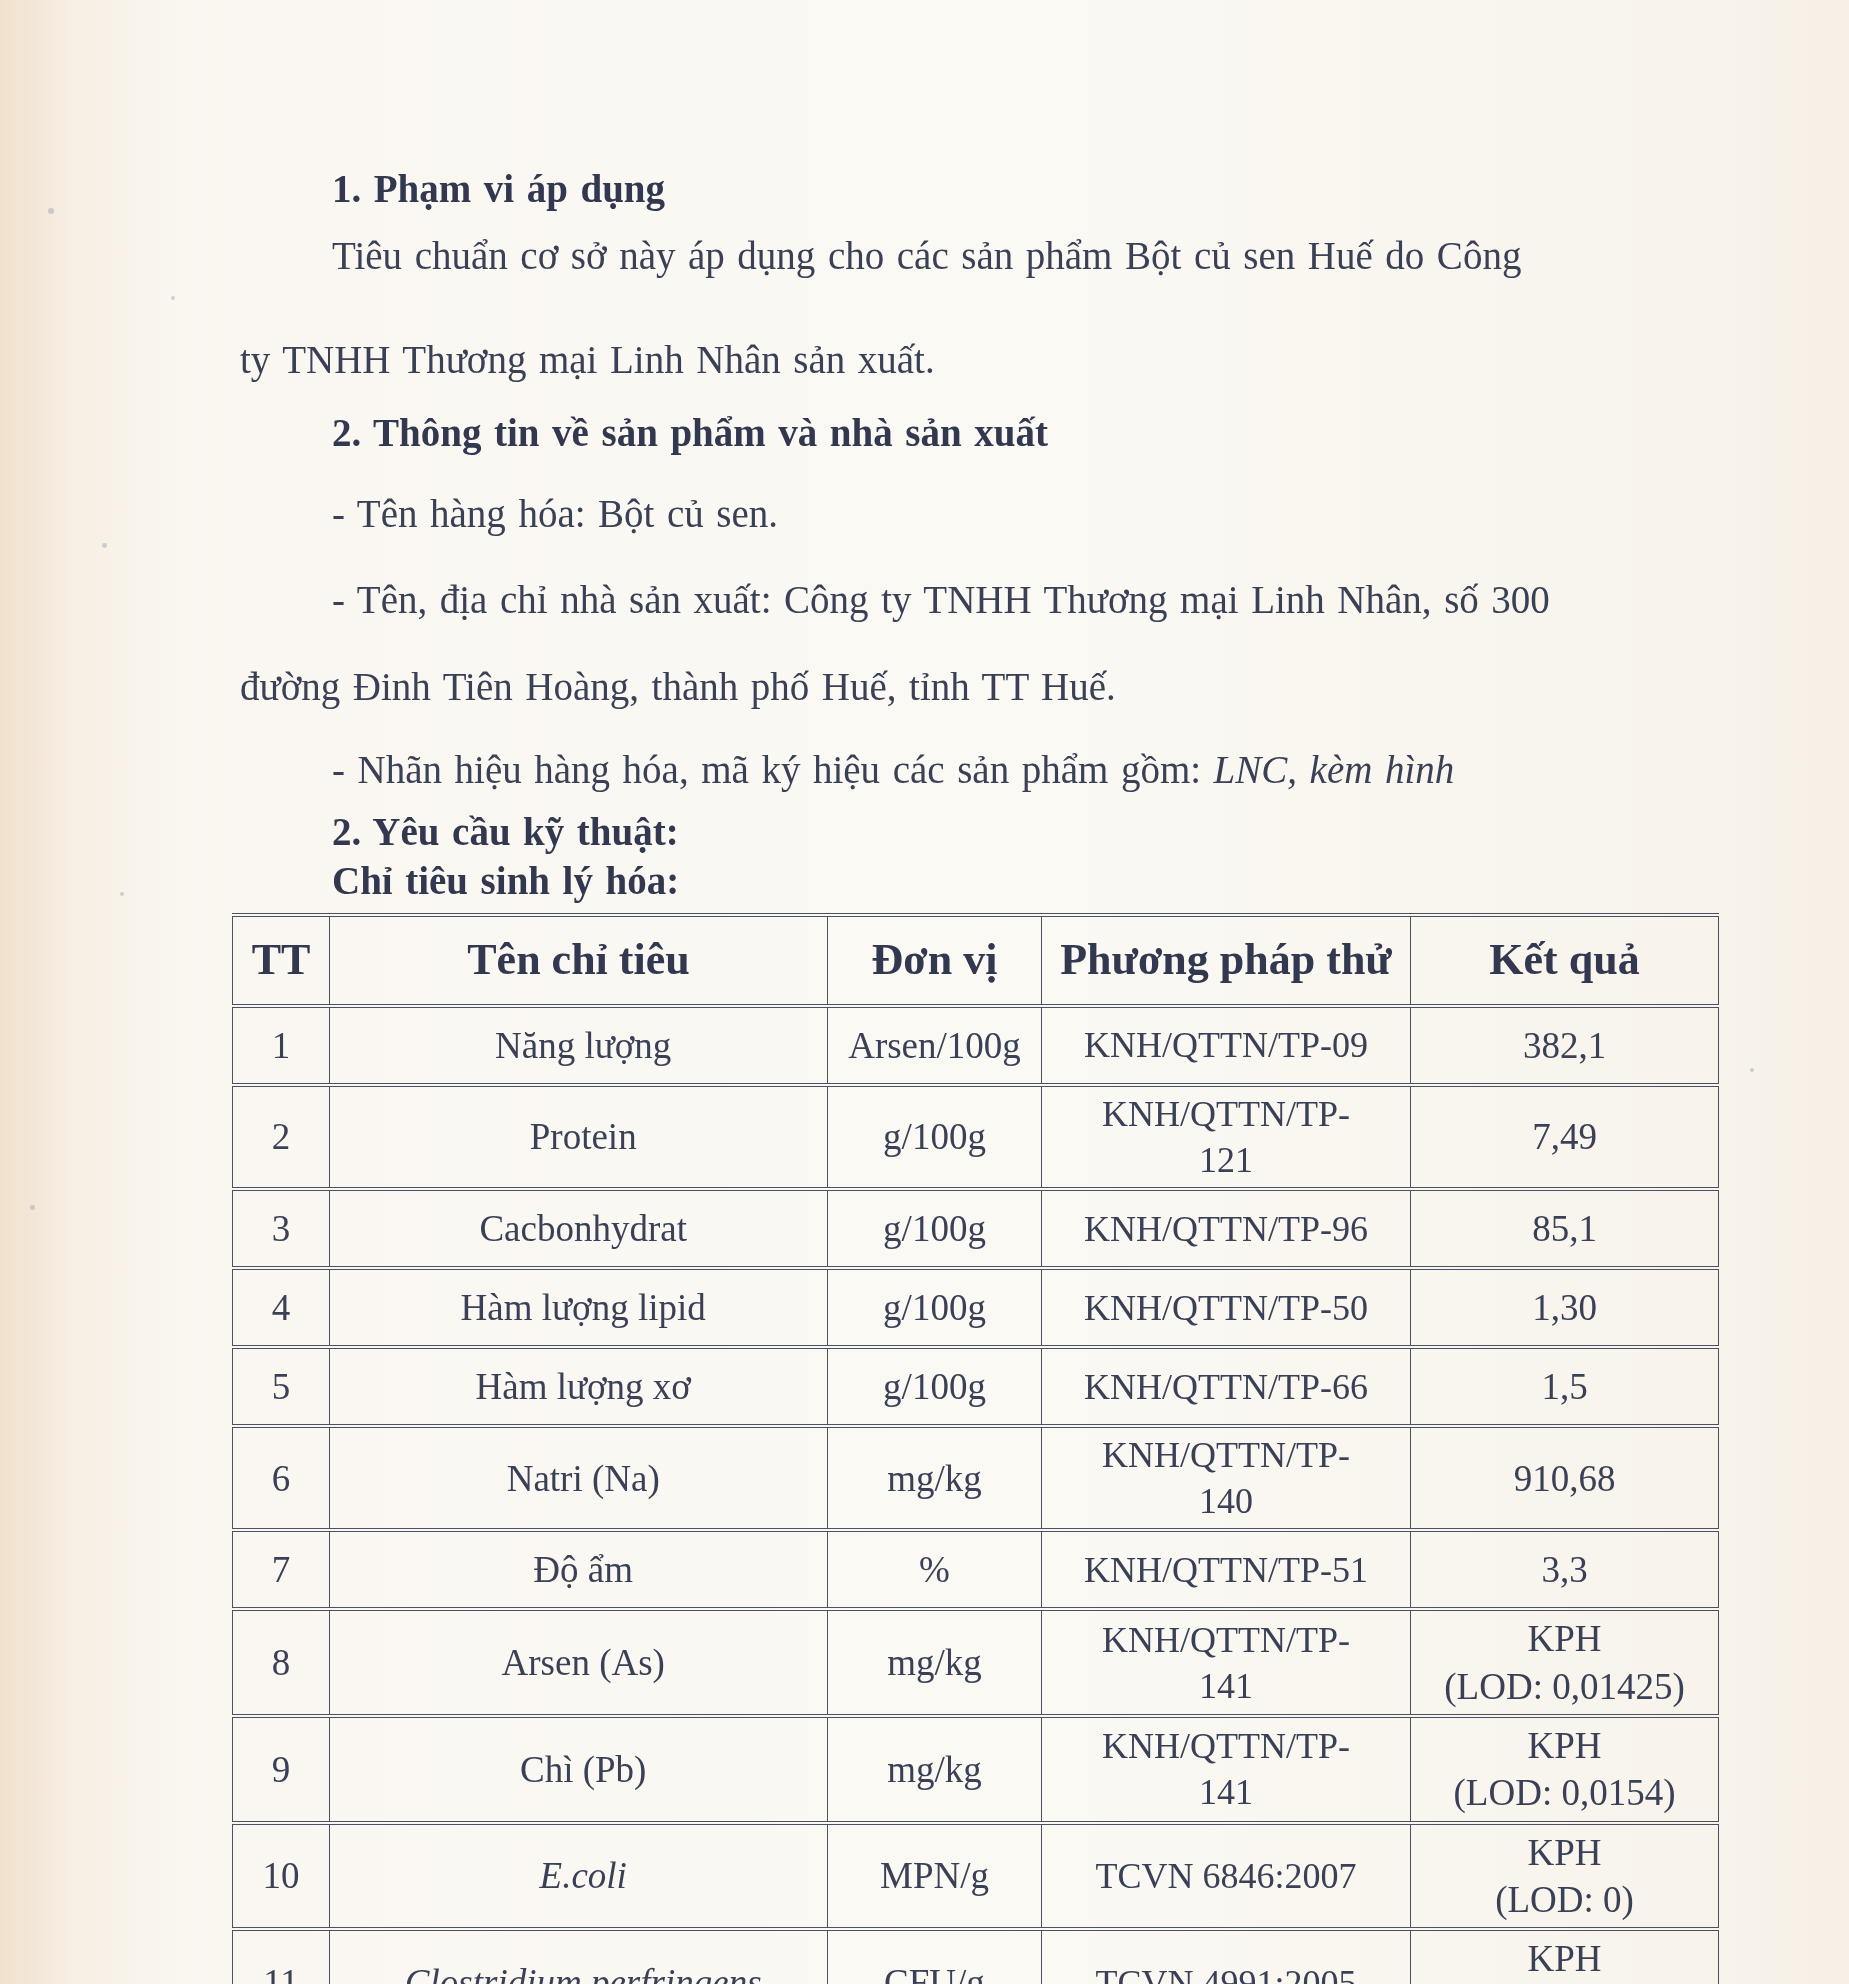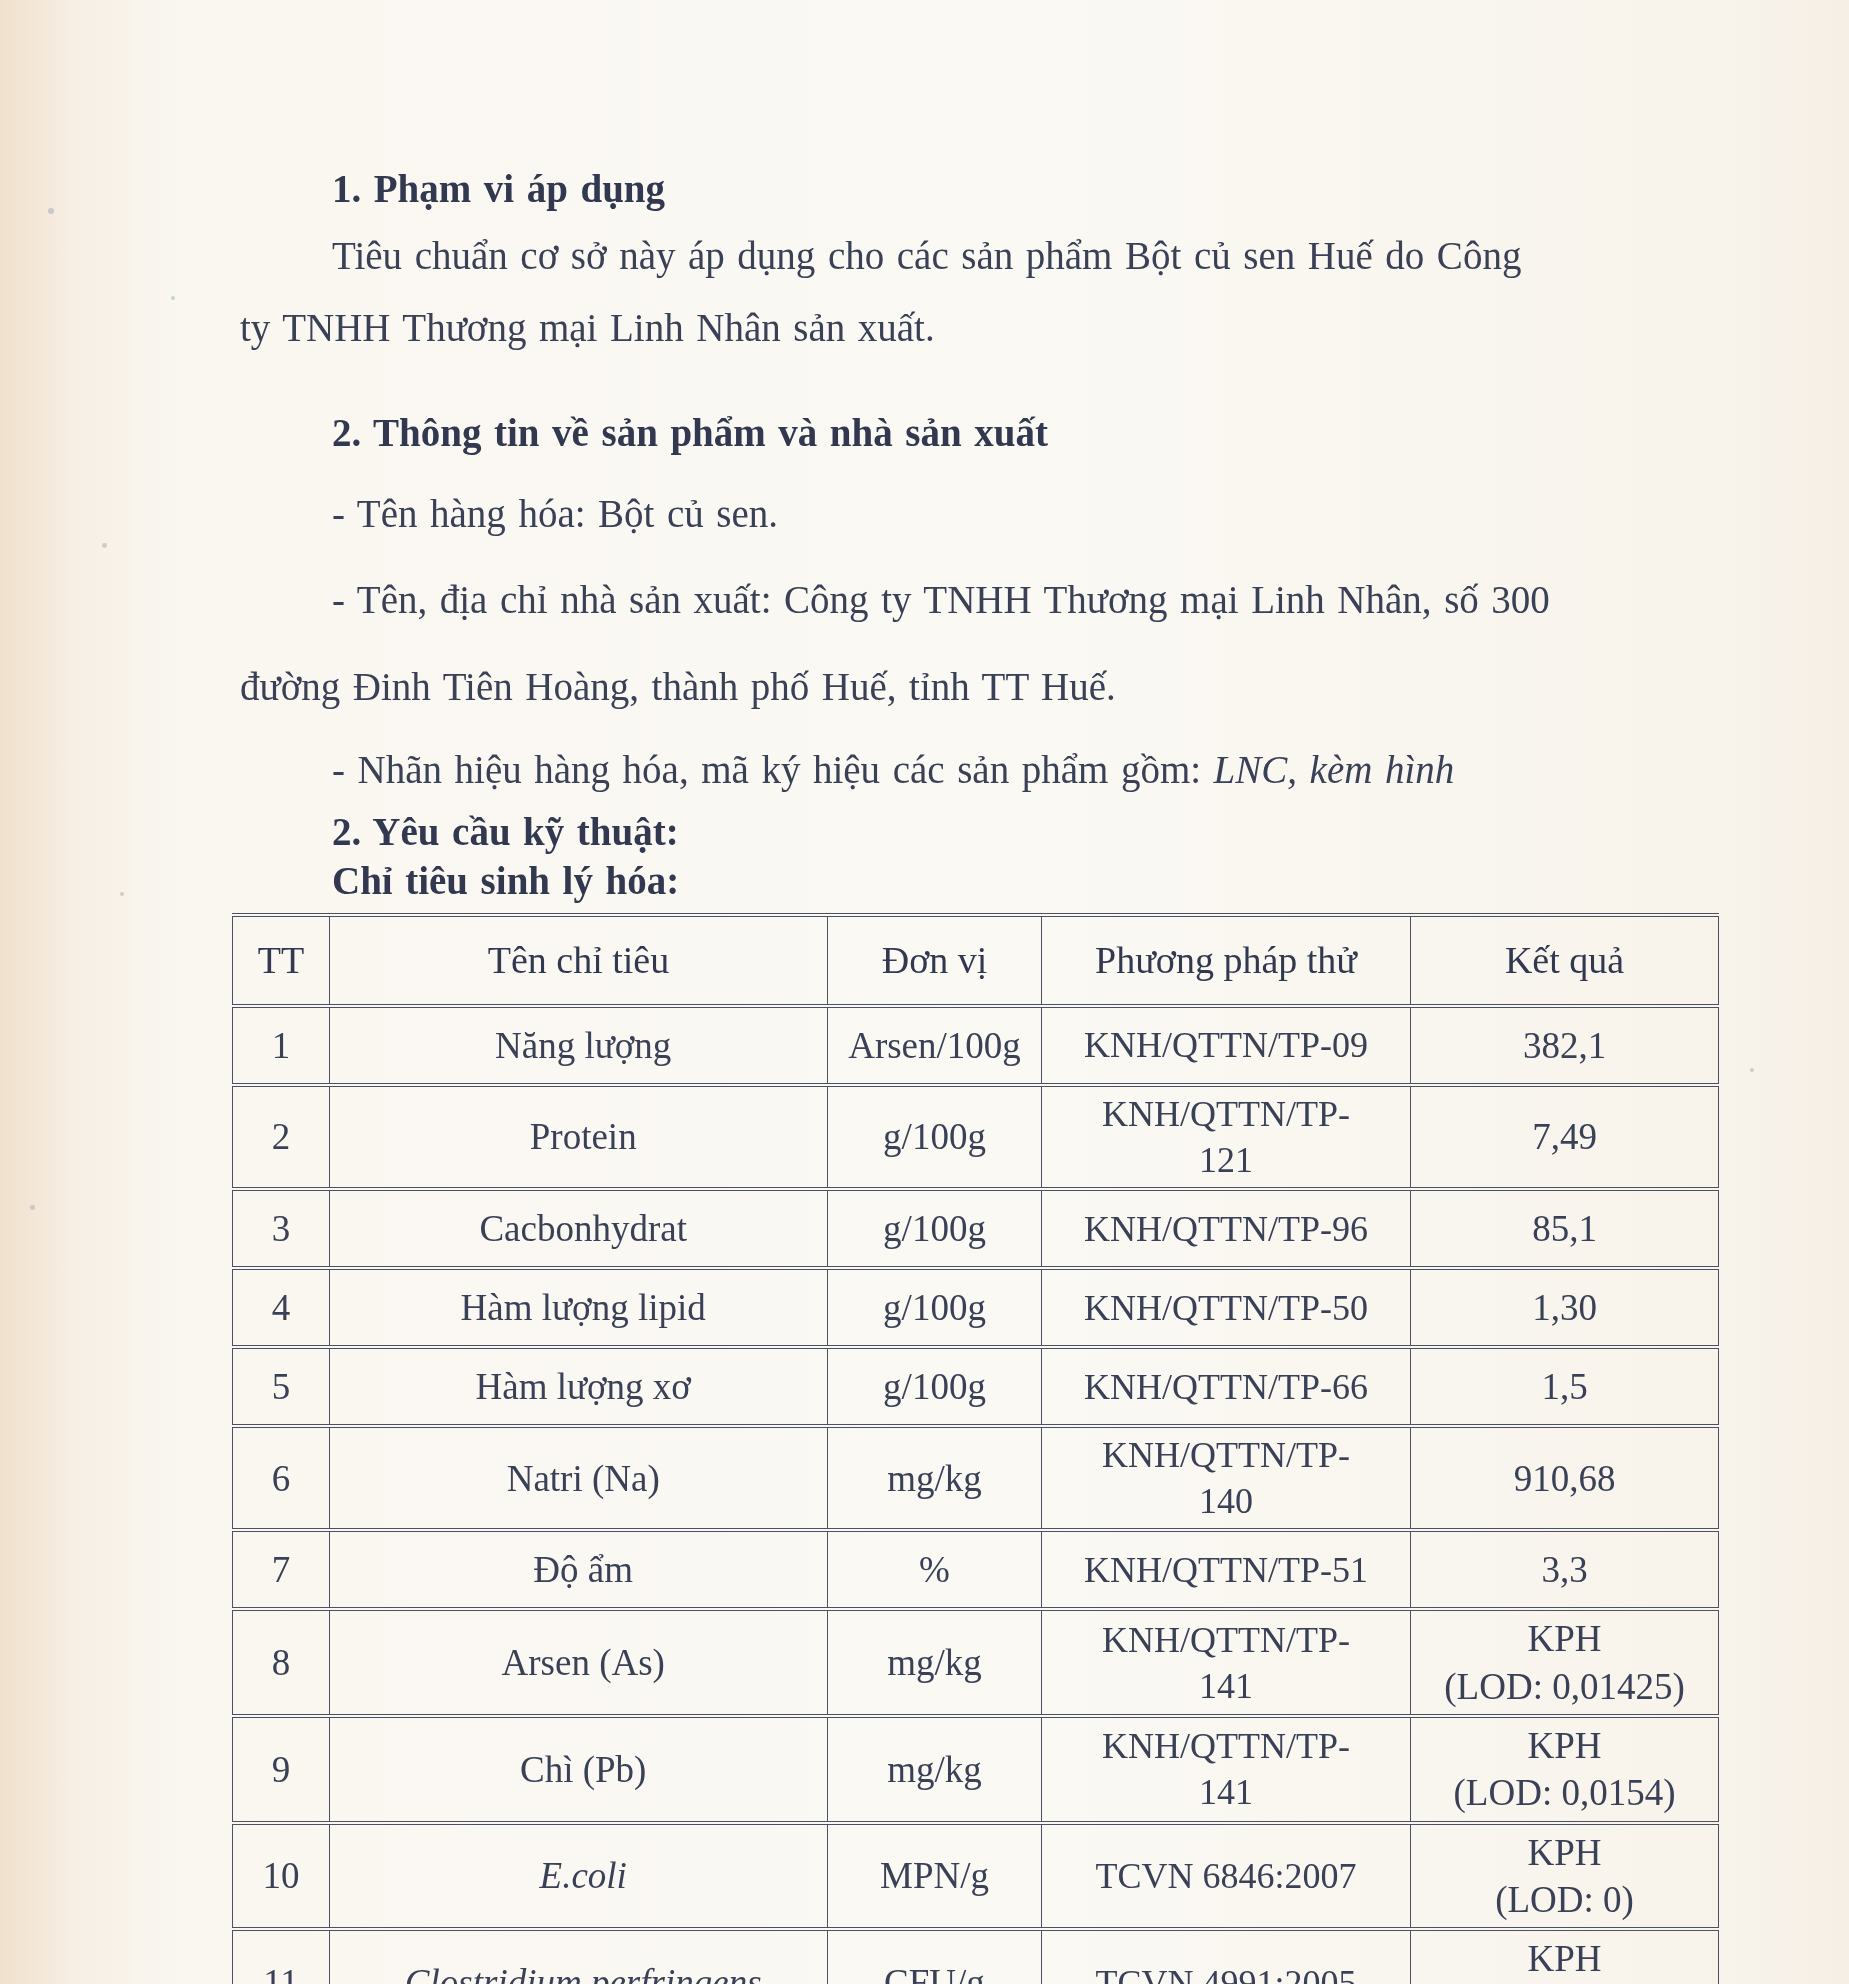--- a/index.html
+++ b/index.html
@@ -33,38 +33,38 @@
     border-left:1.2px solid var(--border);
     border-right:1.2px solid var(--border);
     border-top:4px double var(--border);
     border-bottom:4px double var(--border);
     text-align:center;vertical-align:middle;
     font-size:37px;line-height:1.28;
     padding:4px 5.6px;
     overflow:hidden;
   }
   .spec-table thead th{
-    font-weight:normal;color:var(--ink-bold);font-size:38px;height:79px;
+    font-weight:bold;color:var(--ink-bold);font-size:44px;height:79px;
   }
   .spec-table td.cell-name{text-align:center;padding-left:15px;}
   .spec-table td.cell-method{font-size:36px;}
   .speck{
     position:absolute;background:#9aa0ad;border-radius:50%;opacity:.45;
   }
 </style>
 </head>
 <body>
 
 <div>
 
   <div class="line heading indent" style="top:165px">1. Phạm vi áp dụng</div>
 
   <div class="line indent" style="top:232px">Tiêu chuẩn cơ sở này áp dụng cho các sản phẩm Bột củ sen Huế do Công</div>
 
-  <div class="line" style="top:304px">ty TNHH Thương mại Linh Nhân sản xuất.</div>
+  <div class="line" style="top:336px">ty TNHH Thương mại Linh Nhân sản xuất.</div>
 
   <div class="line heading indent" style="top:409px">2. Thông tin về sản phẩm và nhà sản xuất</div>
 
   <div class="line indent" style="top:490px">- Tên hàng hóa: Bột củ sen.</div>
 
   <div class="line indent" style="top:576px">- Tên, địa chỉ nhà sản xuất: Công ty TNHH Thương mại Linh Nhân, số 300</div>
 
   <div class="line" style="top:663px">đường Đinh Tiên Hoàng, thành phố Huế, tỉnh TT Huế.</div>
 
   <div class="line indent" style="top:746px">

